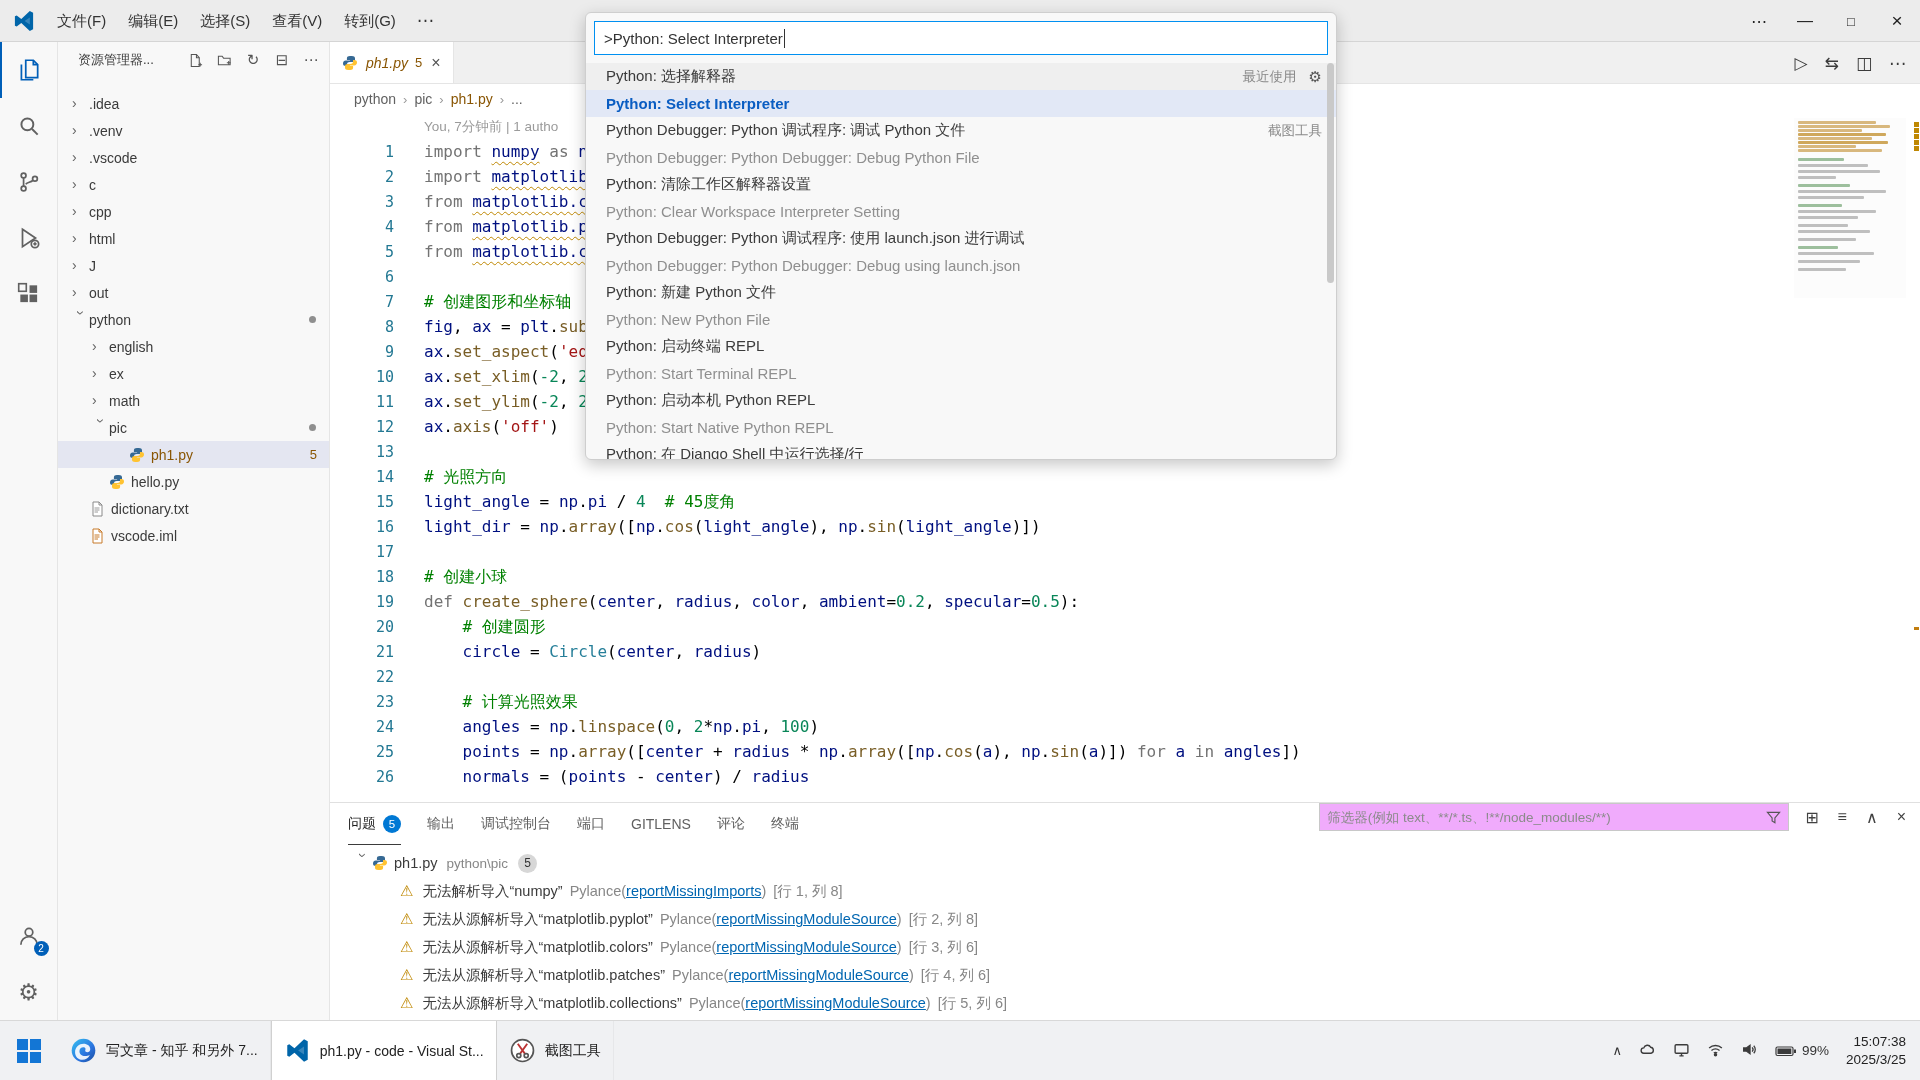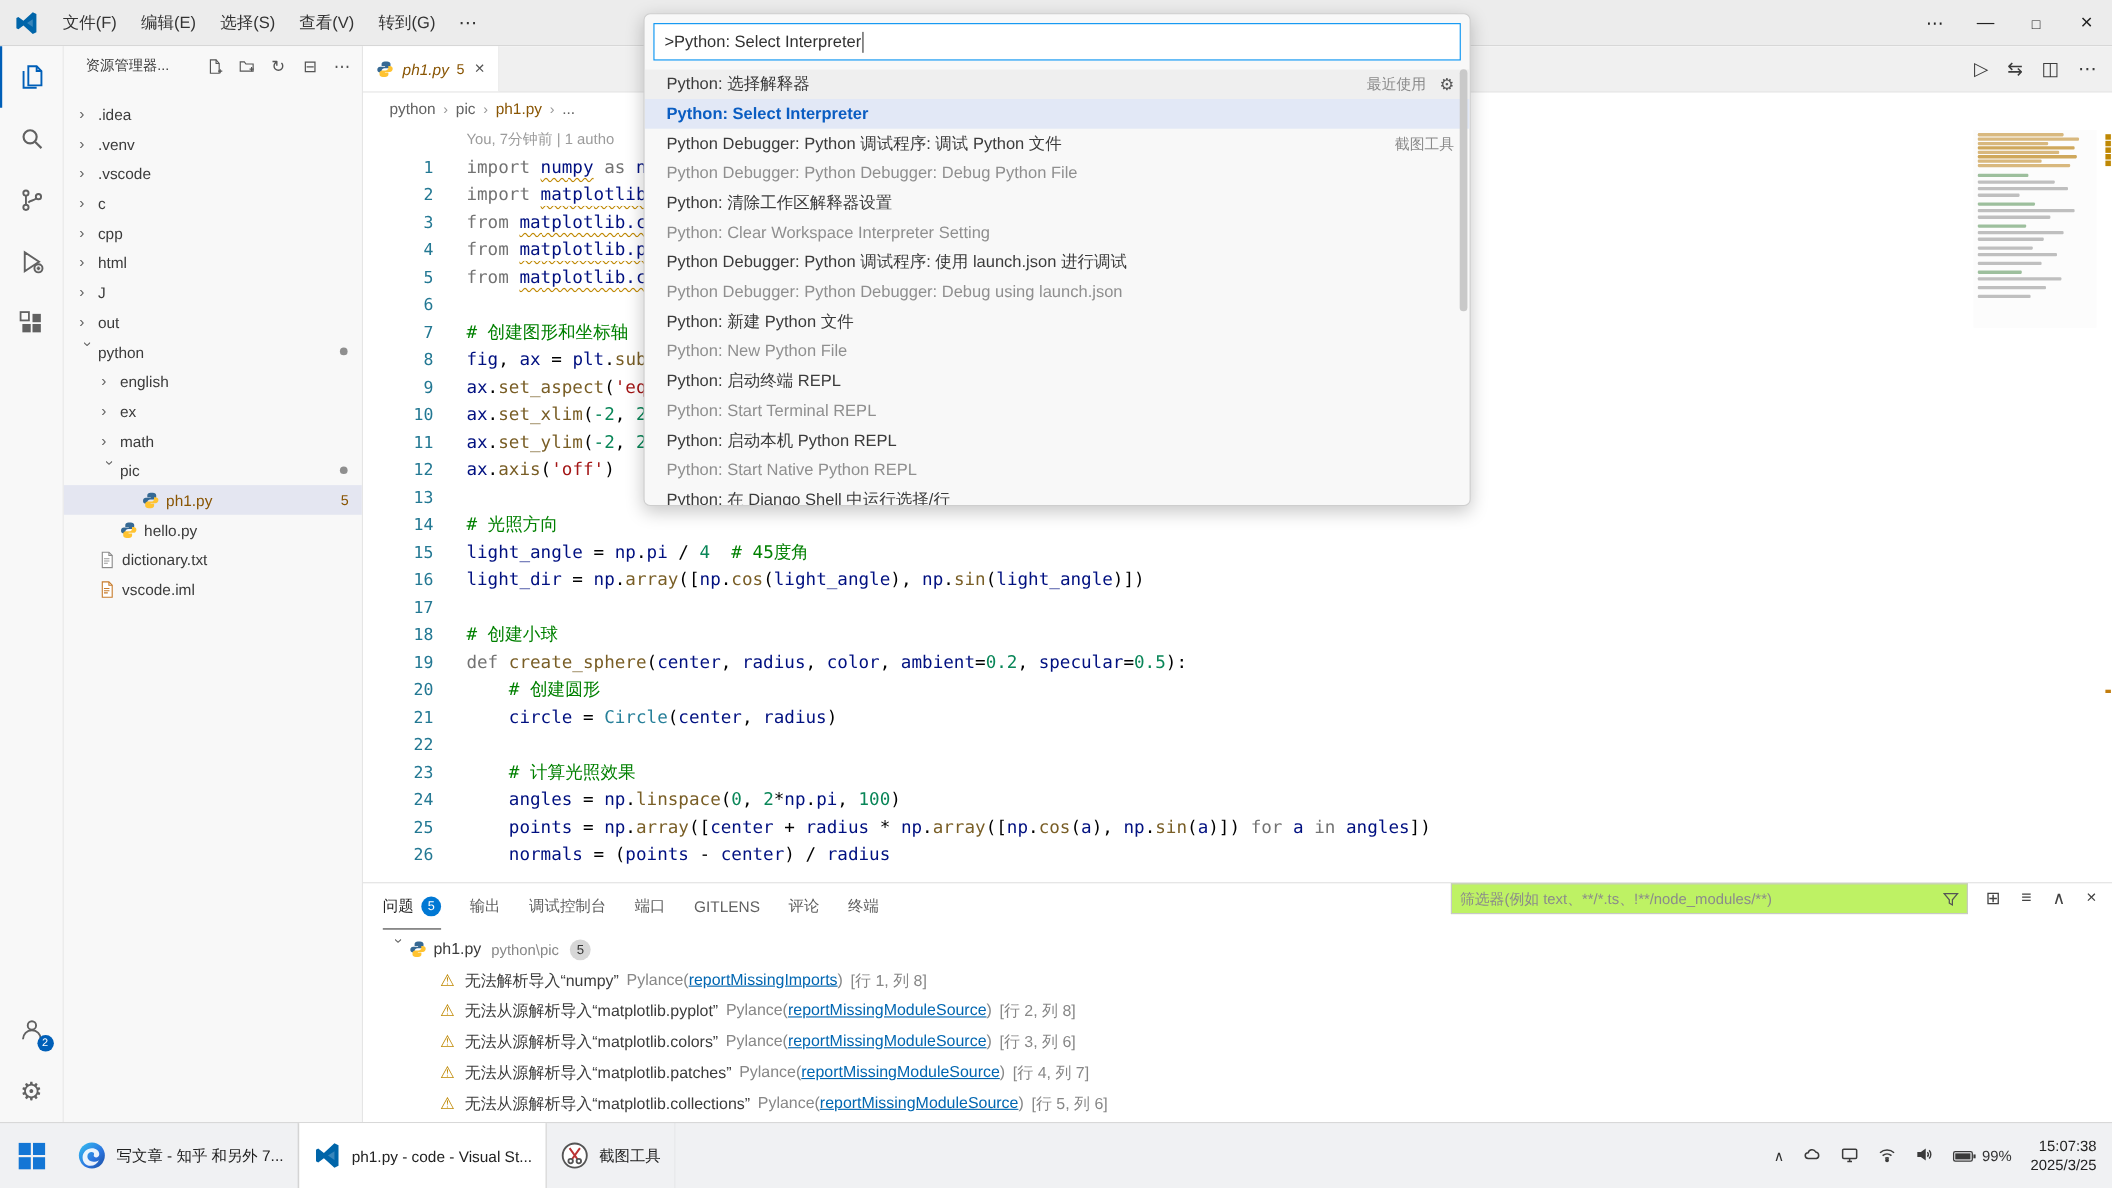--- a/index.html
+++ b/index.html
@@ -89,21 +89,21 @@
   .pgear { margin-left:12px; font-size:15px; color:#555; }
   .pscroll { position:absolute; right:2px; top:50px; width:7px; height:220px; background:#c9c9c9; border-radius:4px; }
 
   
   .panel { position:absolute; left:330px; right:0; top:802px; bottom:60px; background:#fff; border-top:1px solid #e0e0e0; }
   .panel-tabs { height:42px; display:flex; align-items:flex-start; padding-left:18px; }
   .ptab { display:flex; align-items:center; gap:7px; margin-right:26px; font-size:14px; color:#616161; text-transform:none; }
   .ptab.active { color:#1f1f1f; border-bottom:1px solid #3b3b3b; height:100%; }
   .ptab-badge { min-width:18px; height:18px; border-radius:10px; background:#0078d4; color:#fff; font-size:11.5px; line-height:18px; text-align:center; padding:0 4px; }
   .panel-right { margin-left:auto; display:flex; align-items:center; margin-right:14px; }
-  .filter-box { width:470px; height:28px; border:1px solid #c8c8c8; background:#bef264; display:flex; align-items:center; padding:0 7px; margin-right:16px; }
+  .filter-box { width:470px; height:28px; border:1px solid #c8c8c8; background:#f0abfc; display:flex; align-items:center; padding:0 7px; margin-right:16px; }
   .filter-box input { flex:1; border:none; outline:none; font-size:13.5px; color:#333; background:transparent; font-family:inherit; }
   .filter-box input::placeholder { color:#8b8b8b; }
   .filter-box svg { width:15px; height:15px; }
   .panel-icons { display:flex; align-items:center; gap:19px; font-size:16px; color:#424242; }
   .panel-content { padding-top:4px; font-size:14.5px; }
   .prob-group { height:28px; display:flex; align-items:center; padding-left:24px; }
   .prob-group .chev { width:18px; }
   .prob-path { color:#878787; margin-left:9px; font-size:13.5px; }
   .prob-count { margin-left:10px; min-width:19px; height:19px; border-radius:10px; background:#d7d7d7; color:#333; font-size:12px; line-height:19px; text-align:center; padding:0 4px; }
   .prob-row { height:28px; display:flex; align-items:center; padding-left:70px; }
@@ -505,21 +505,21 @@
             <span class="prob-link">reportMissingModuleSource</span>
             <span class="prob-src" style="margin-left: 0px;">)</span>
             <span class="prob-loc">[行 3, 列 6]</span>
           </div>
           <div class="prob-row">
             <span class="warn-ico">⚠</span>
             <span>无法从源解析导入“matplotlib.patches”</span>
             <span class="prob-src">Pylance(</span>
             <span class="prob-link">reportMissingModuleSource</span>
             <span class="prob-src" style="margin-left: 0px;">)</span>
-            <span class="prob-loc">[行 4, 列 7]</span>
+            <span class="prob-loc">[行 4, 列 6]</span>
           </div>
           <div class="prob-row">
             <span class="warn-ico">⚠</span>
             <span>无法从源解析导入“matplotlib.collections”</span>
             <span class="prob-src">Pylance(</span>
             <span class="prob-link">reportMissingModuleSource</span>
             <span class="prob-src" style="margin-left: 0px;">)</span>
             <span class="prob-loc">[行 5, 列 6]</span>
           </div>
         </div>

